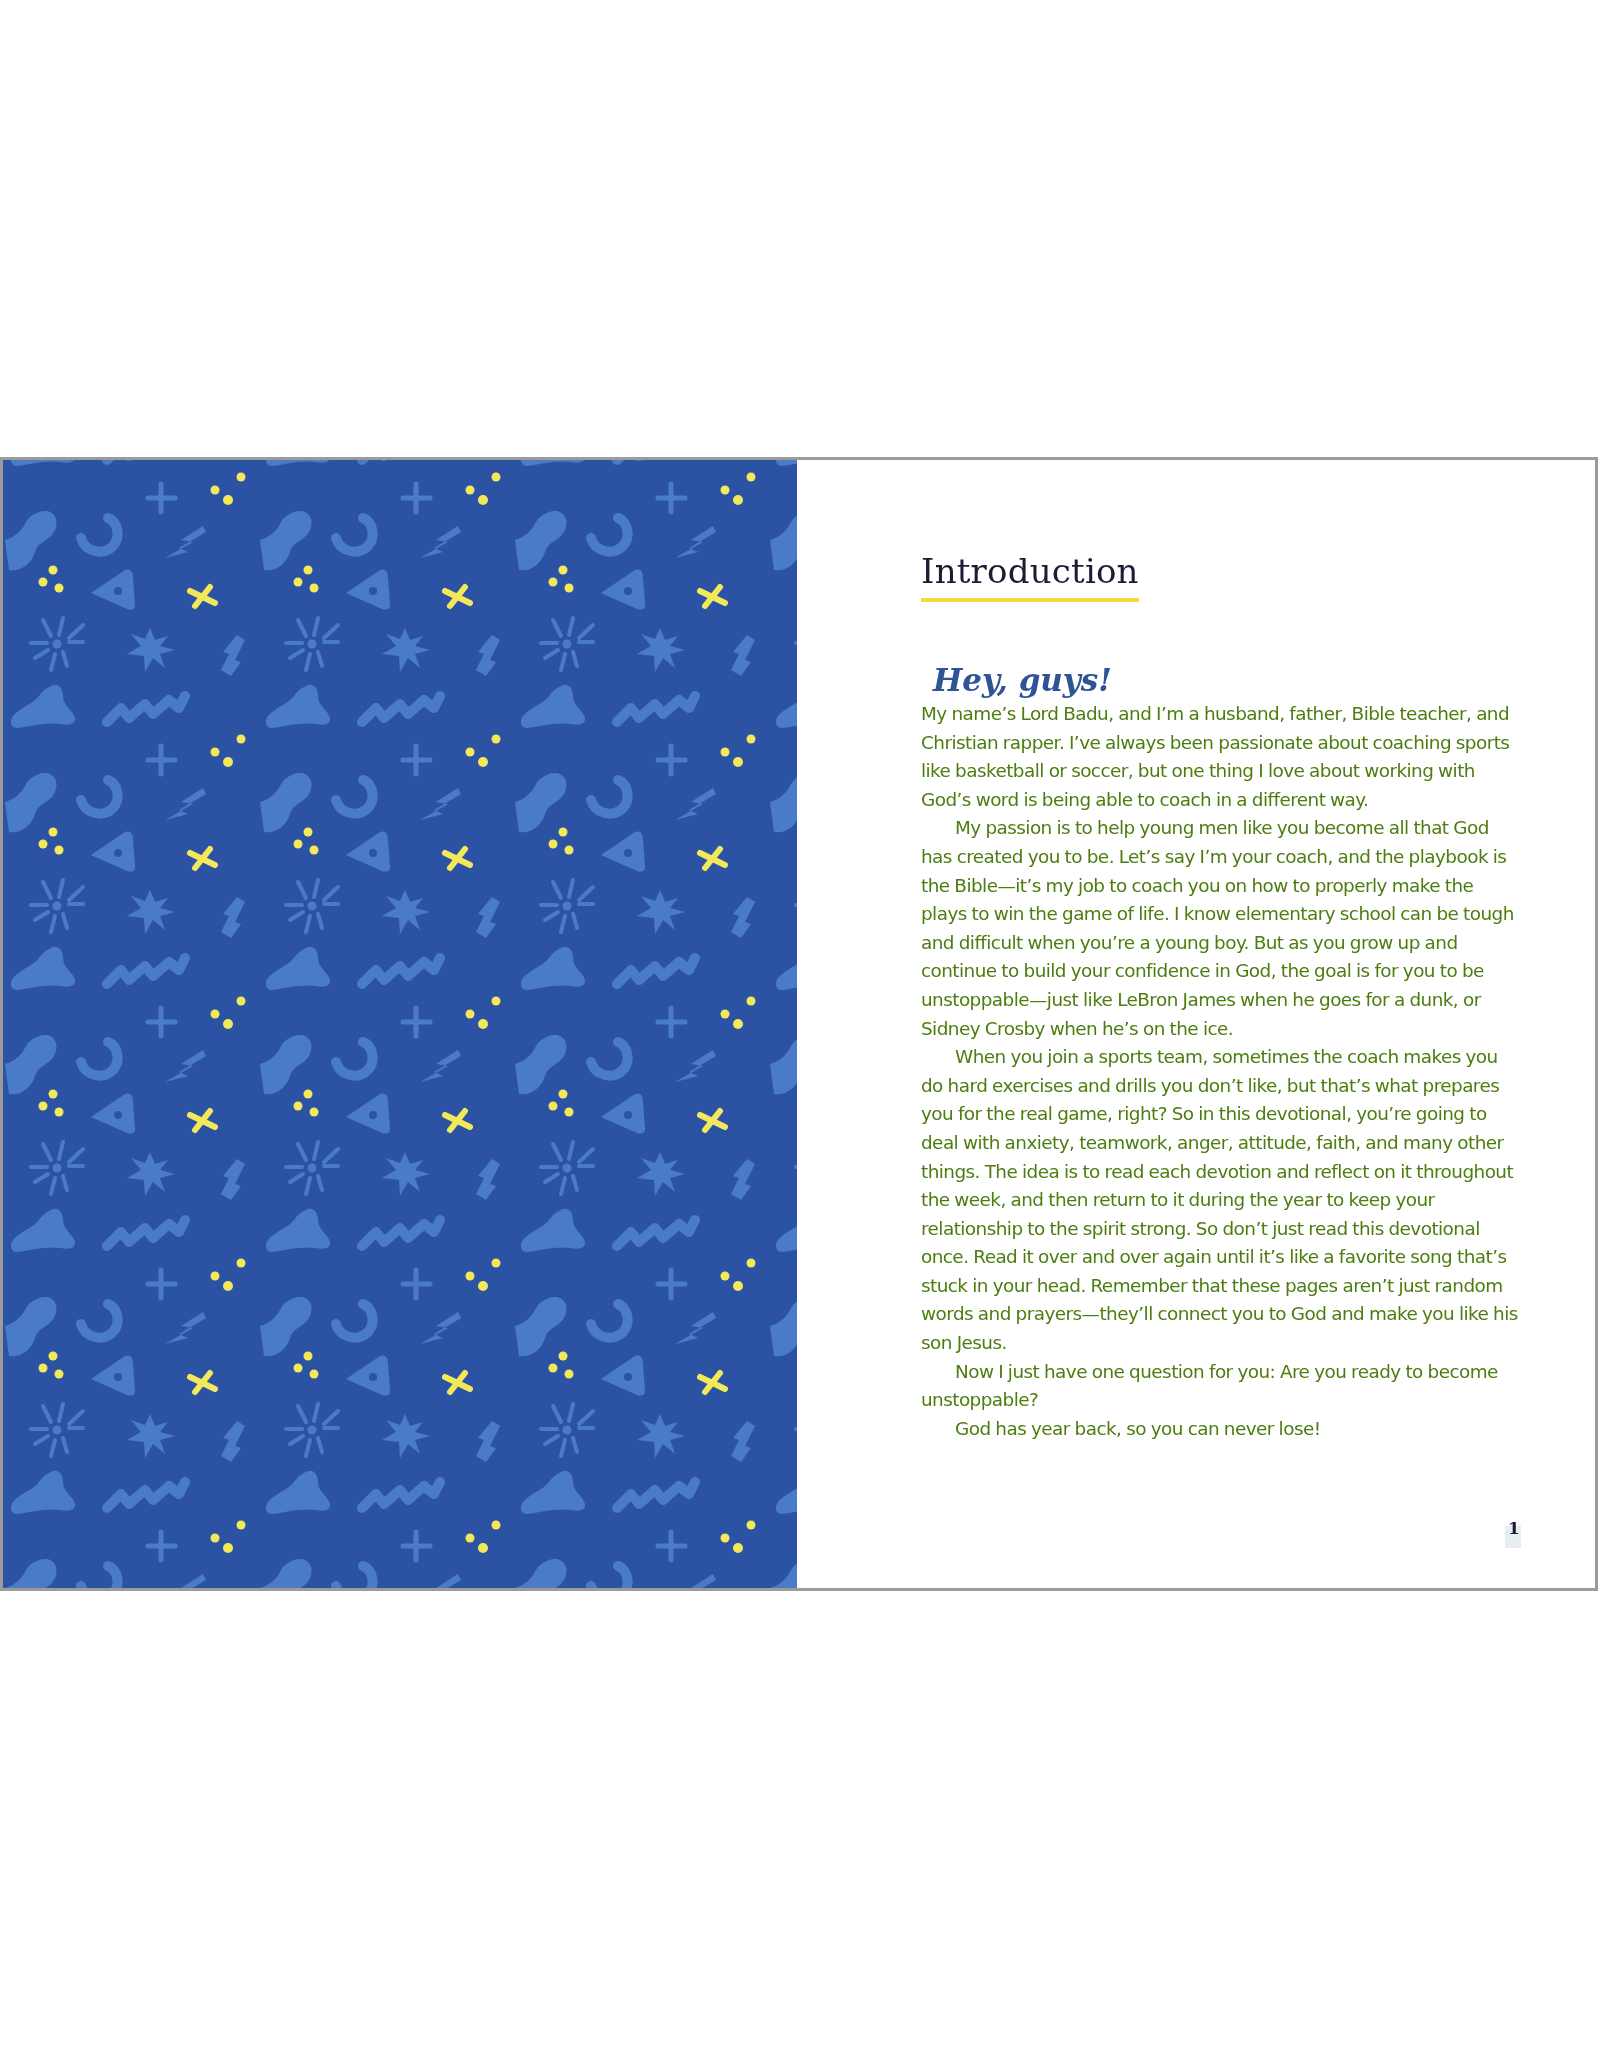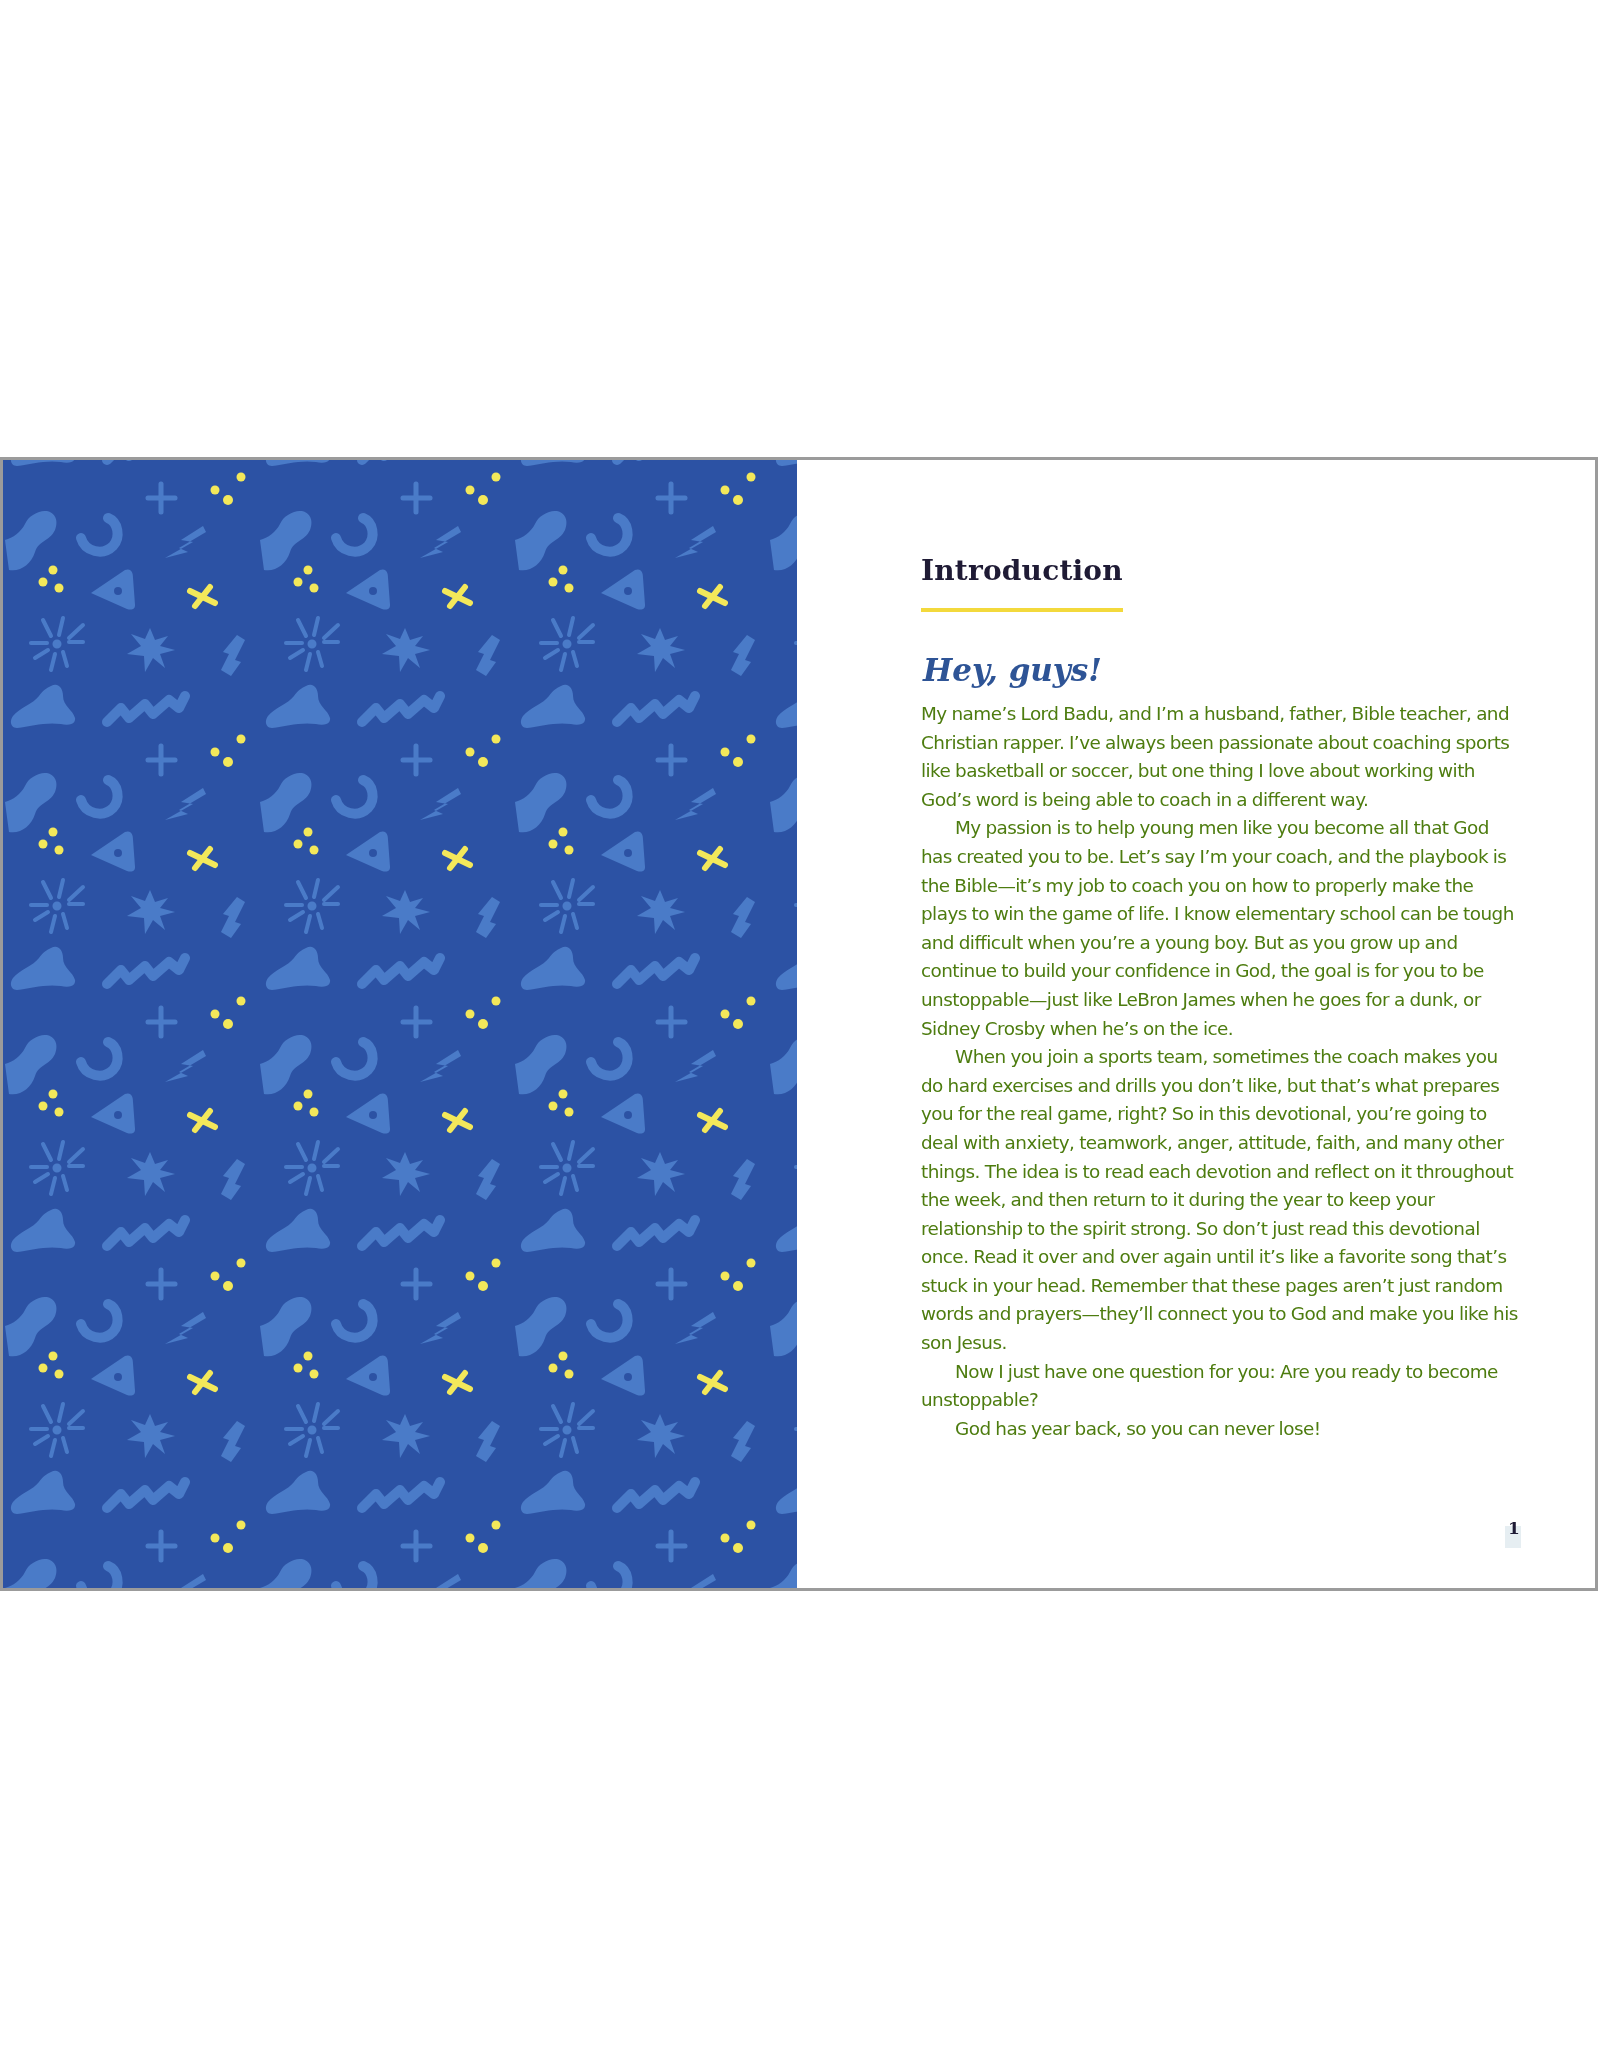--- a/index.html
+++ b/index.html
@@ -11,28 +11,28 @@
   .pattern-page {
     position:absolute; left:0; top:0; width:794px; height:1128px;
     background:#2c52a4; overflow:hidden;
   }
   .pattern-page svg { position:absolute; left:0; top:0; }
   .text-page {
     position:absolute; left:794px; top:0; width:798px; height:1128px; background:#ffffff;
   }
   .heading {
     position:absolute; left:124px; top:88px;
-    font-family:"DejaVu Serif", serif; font-weight:bold; font-size:28px;
+    font-family:"DejaVu Serif", serif; font-weight:normal; font-size:34px;
     color:#1f1b35; letter-spacing:0.2px; margin:0;
-    padding-bottom:14px; border-bottom:4px solid #f3d93c; line-height:46px;
+    padding-bottom:4px; border-bottom:4px solid #f3d93c; line-height:46px;
   }
   .subheading {
     position:absolute; left:124px; top:188px;
     font-family:"DejaVu Serif", serif; font-weight:bold; font-style:italic;
-    font-size:31px; color:#2e5496; margin:2px; line-height:40px;
+    font-size:31px; color:#2e5496; margin:12px; line-height:40px;
   }
   .body-text {
     position:absolute; left:124px; top:240px; width:600px;
     font-family:"DejaVu Sans", sans-serif; font-size:18.4px; line-height:28.6px;
     color:#4d7c0f; letter-spacing:-0.55px; word-spacing:-0.5px;
   }
   .body-text p { margin:0; text-indent:34px; }
   .body-text p.first { text-indent:0; }
   .page-number-box {
     position:absolute; left:708px; top:1066px; width:16px; height:22px; background:#e6eef2;

